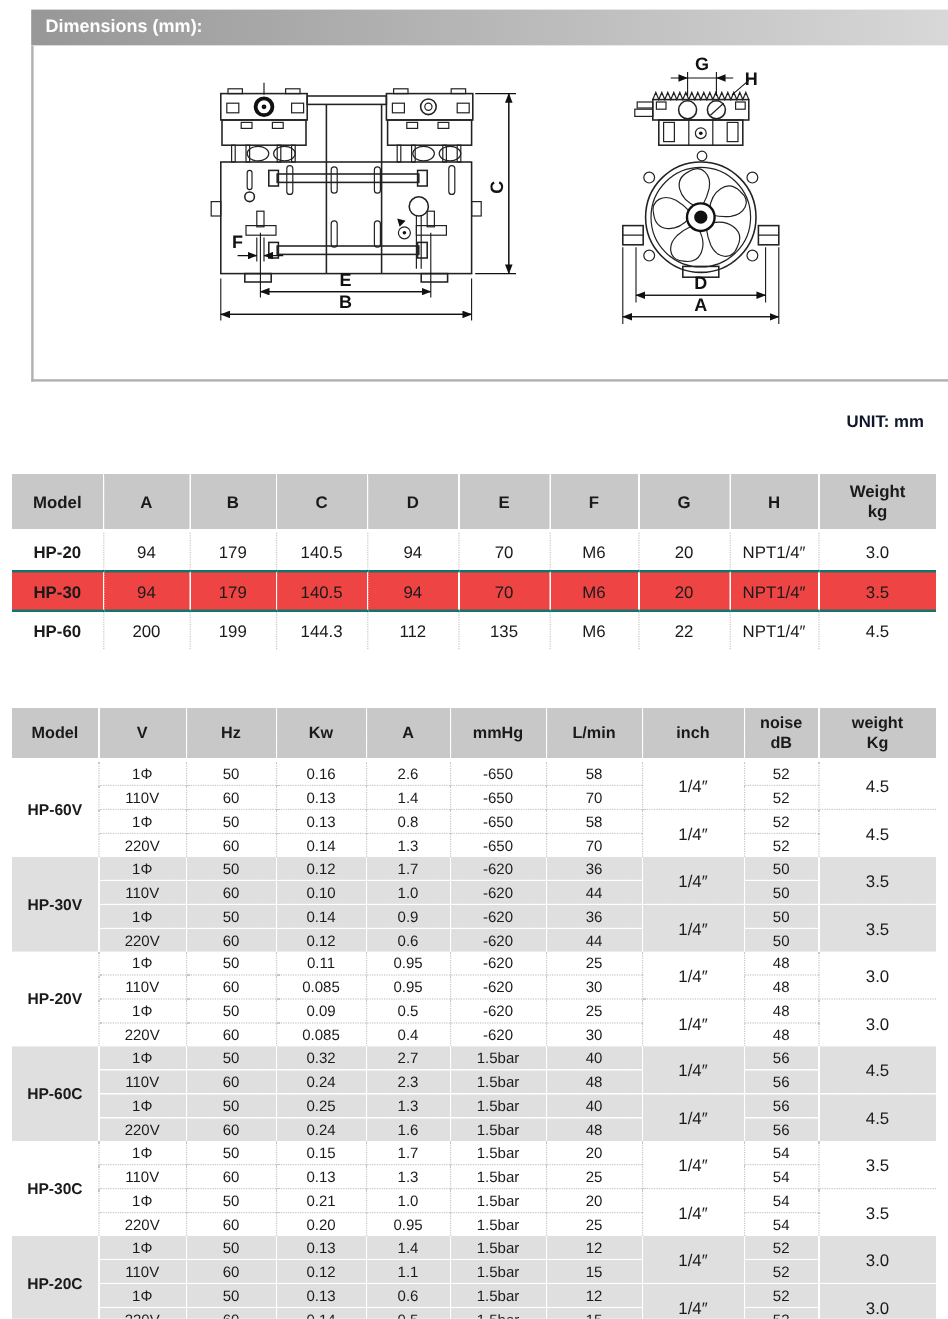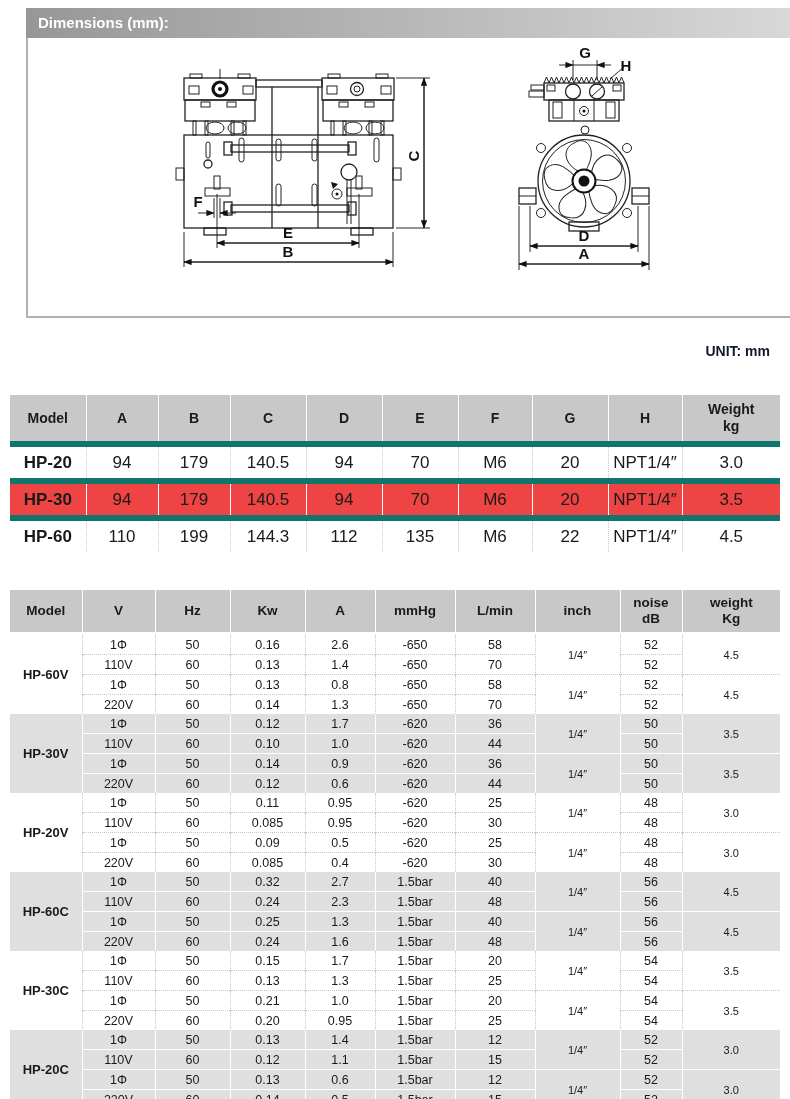--- a/index.html
+++ b/index.html
@@ -27,32 +27,32 @@
   .unit-label{
     position:absolute;top:343px;right:20px;font-size:14px;font-weight:bold;color:#0f172a;
   }
   
   table{border-collapse:collapse;table-layout:fixed;margin-top:25px;}
   td,th{text-align:center;vertical-align:middle;padding:0;overflow:hidden;}
   th{white-space:pre-line;line-height:1.2;}
   .t1{position:absolute;left:10px;top:370px;width:770px;}
   .t1 th{height:46px;background:#c8c8c8;font-size:14px;font-weight:bold;border-bottom:3px solid #fff;}
   .t1 th + th{border-left:1px dotted #ffffff;}
-  .t1 td{height:31px;font-size:17px;border-top:6px solid #0f766e;border-left:1px dotted #c6c6c6;}
+  .t1 td{height:31px;font-size:14px;border-top:2px solid #0f766e;border-left:1px dotted #c6c6c6;}
   .t1 td.c0{border-left:none;}
   .t1 tr.shaded td{background:#ef4444;border-left-color:#ffffff;}
   .t1 .model{font-weight:bold;}
   .t2{position:absolute;left:10px;top:565px;width:770px;}
   .t2 th{height:42px;background:#c8c8c8;font-size:13.5px;font-weight:bold;border-bottom:3px solid #fff;}
   .t2 th + th{border-left:1px dotted #ffffff;}
   .t2 td{height:19px;font-size:12.5px;border-top:1px dotted #c6c6c6;border-left:1px dotted #c6c6c6;}
   .t2 td.c0{border-left:none;text-align:center;}
   .t2 tr.shaded td{background:#dfdfdf;border-left-color:#ffffff;border-top-color:#ffffff;}
   .t2 .model{font-weight:bold;font-size:13px;}
-  .t2 td.span2{font-size:11px;}
+  .t2 td.span2{font-size:14px;}
   .t2 tr.gstart td{border-top:none;}
 </style>
 </head>
 <body>
 
 <div class="dim-box">
   <div class="dim-header">Dimensions (mm):</div>
   <div class="dim-drawing">
     <svg width="764" height="276" viewBox="2 2 764 276">
       <defs>
@@ -284,21 +284,21 @@
         <td>140.5</td>
         <td>94</td>
         <td>70</td>
         <td>M6</td>
         <td>20</td>
         <td>NPT1/4″</td>
         <td>3.5</td>
       </tr>
       <tr>
         <td class="model c0">HP-60</td>
-        <td>110</td>
+        <td>200</td>
         <td>199</td>
         <td>144.3</td>
         <td>112</td>
         <td>135</td>
         <td>M6</td>
         <td>22</td>
         <td>NPT1/4″</td>
         <td>4.5</td>
       </tr>
     </tbody>

